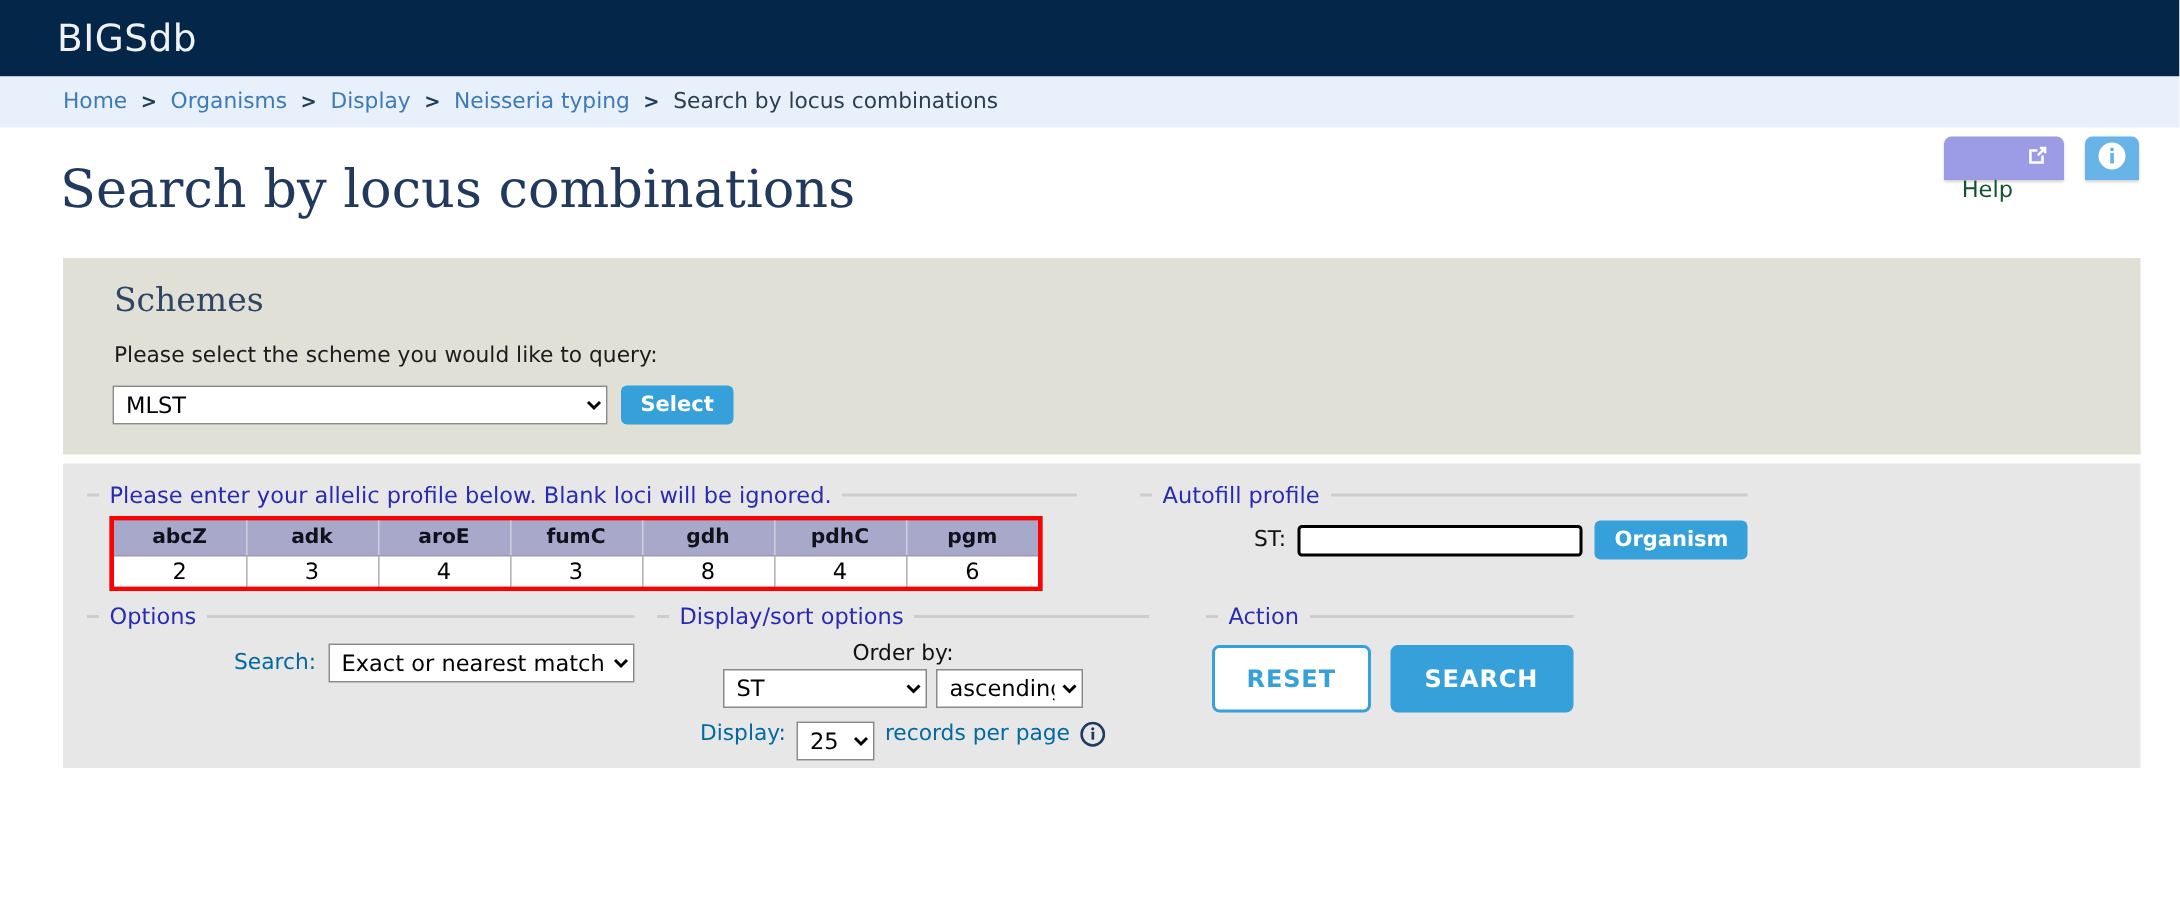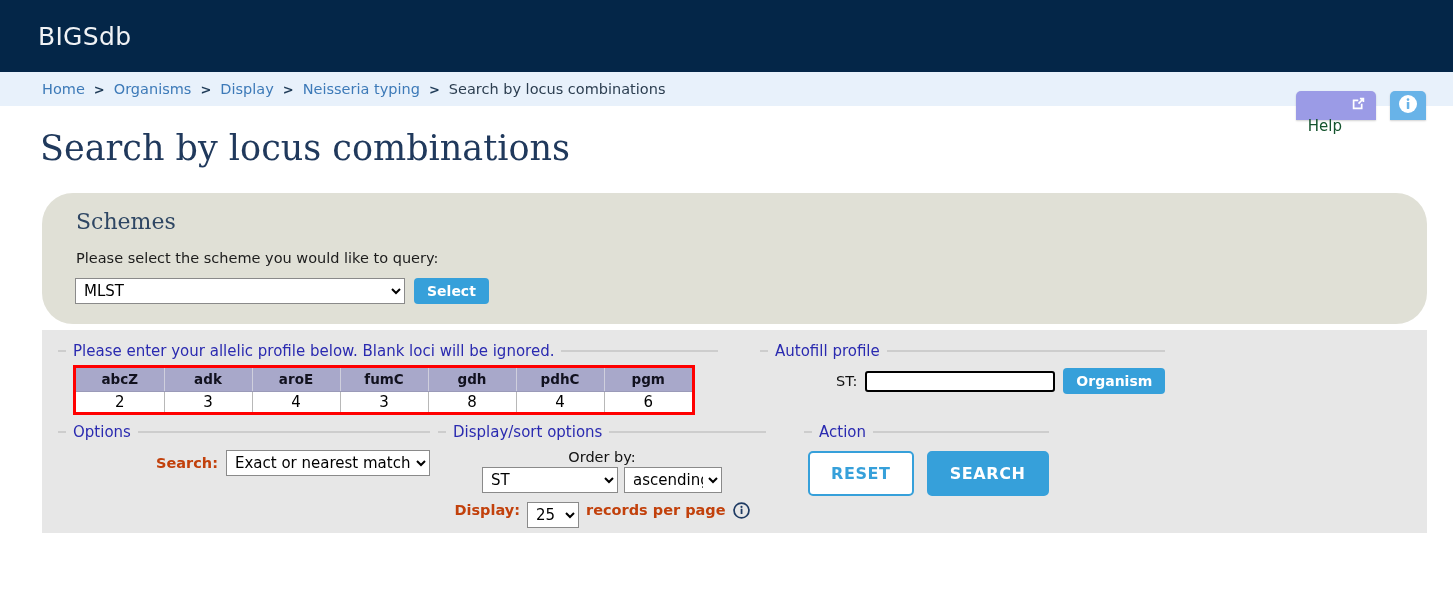--- a/index.html
+++ b/index.html
@@ -6,21 +6,21 @@
   html, body {
     margin: 0; padding: 0;
     width: 1453px; height: 605px;
     background: #ffffff;
     font-family: "DejaVu Sans", "Liberation Sans", sans-serif;
     overflow: hidden;
   }
 
   
   #header-bar {
-    height: 72px;
+    height: 51px;
     background: #042648;
     display: flex;
     align-items: center;
     padding-left: 38px;
   }
   #app-title {
     color: #f0f2f5;
     font-size: 25px;
     font-weight: 400;
     letter-spacing: 0.3px;
@@ -96,21 +96,20 @@
 
   
   .panel {
     margin: 25px 26px 0 42px;
     padding: 16px 18px 18px 18px;
   }
   #schemes-panel {
     background: #e0e0d6;
     margin-top: 25px;
     padding: 14px 18px 20px 18px;
-    border-radius: 31px;
   }
   #schemes-heading {
     font-family: "DejaVu Serif", "Liberation Serif", serif;
     font-size: 22px;
     color: #2e4663;
     margin: 2px 0 16px 16px;
     font-weight: 400;
   }
   #schemes-prompt {
     font-size: 14.5px;
@@ -228,21 +227,21 @@
   }
 
   
   #options-fieldset { left: 16px; top: 93px; width: 360px; }
   #options-row {
     display: flex;
     align-items: center;
     gap: 8px;
     margin: 9px 0 0 98px;
   }
-  .inline-label { font-size: 14.5px; color: #c2410c; font-weight: bold; }
+  .inline-label { font-size: 14.5px; color: #0369a1; }
 
   
   #display-fieldset { left: 396px; top: 93px; width: 328px; }
   #orderby-label {
     font-size: 14.5px; color: #111;
     margin: 8px 0 2px 0; text-align: center;
   }
   #orderby-row {
     display: flex; gap: 6px; justify-content: center;
   }

